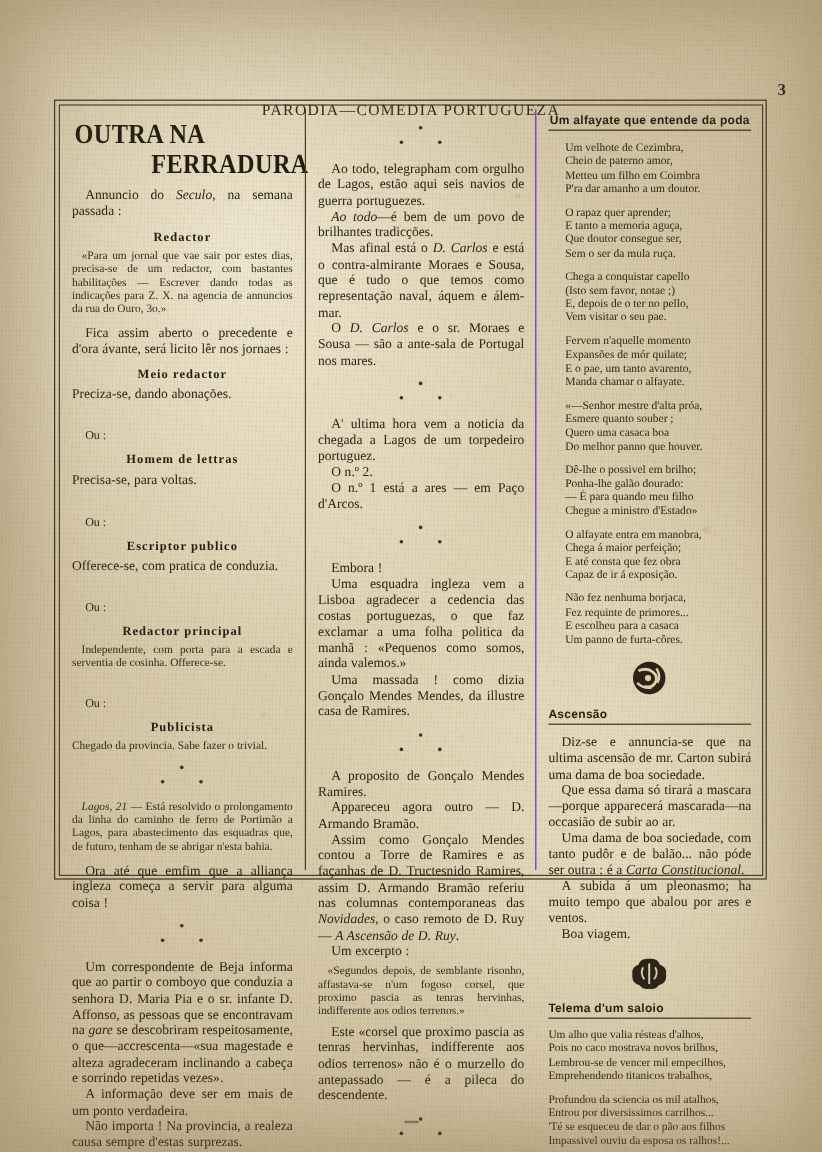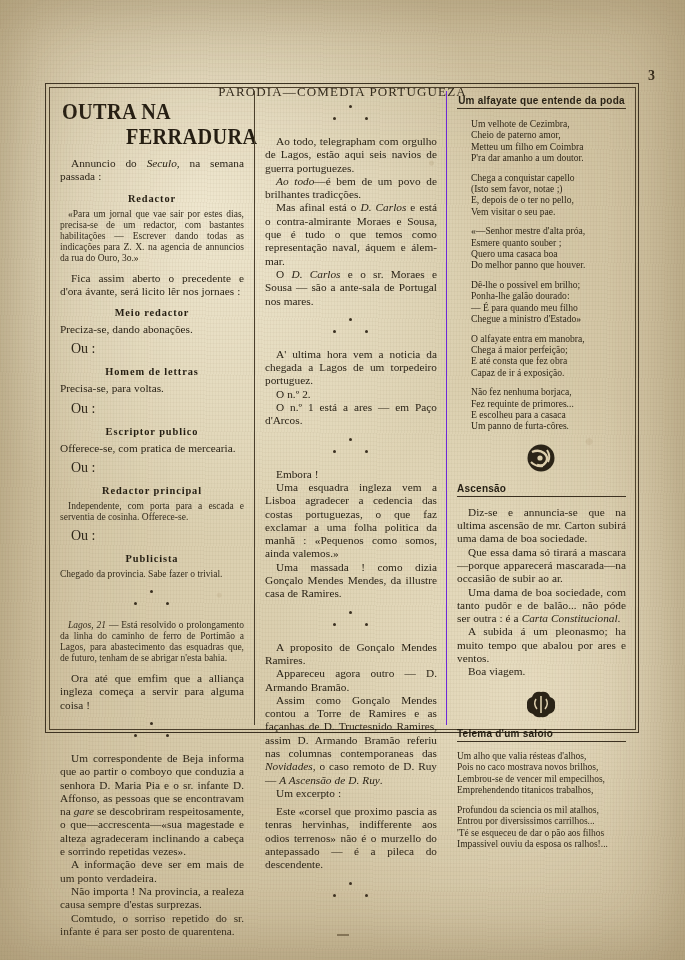--- a/index.html
+++ b/index.html
@@ -103,21 +103,21 @@
   .hl1{font-size:23px;transform:scaleX(.88);transform-origin:left center;display:block;margin:4px 0 0 2px;}
   .hl2{font-size:23px;transform:scaleX(.88);transform-origin:left center;display:block;margin:0 0 0 66px;}
 
   
   .adhead{
     text-align:center;font-weight:bold;
     font-size:10.4px;letter-spacing:.9px;
     color:#241e13;margin:9px 0 5px 0;
     font-family:"Liberation Serif", serif;
   }
-  .ou{font-size:14px;color:#2b2418;margin:5px 0 0 11px;}
+  .ou{font-size:10px;color:#2b2418;margin:22px 0 0 11px;}
 
   
   .sect{
     font-family:"Liberation Sans", sans-serif;
     font-weight:bold;font-size:10px;letter-spacing:.25px;
     color:#241e13;
     border-bottom:1.4px solid #3a3021;
     padding-bottom:2px;margin:0 0 9px 0;
     display:block;
   }
@@ -182,21 +182,21 @@
 
       <div class="adhead">Meio redactor</div>
       <p class="body noind">Preciza-se, dando abonações.</p>
       <p class="ou">Ou :</p>
 
       <div class="adhead">Homem de lettras</div>
       <p class="body noind">Precisa-se, para voltas.</p>
       <p class="ou">Ou :</p>
 
       <div class="adhead">Escriptor publico</div>
-      <p class="body noind">Offerece-se, com pratica de mercearia.</p>
+      <p class="body noind">Offerece-se, com pratica de conduzia.</p>
       <p class="ou">Ou :</p>
 
       <div class="adhead">Redactor principal</div>
       <p class="small">Independente, com porta para a escada e serventia de cosinha. Offerece-se.</p>
       <p class="ou">Ou :</p>
 
       <div class="adhead">Publicista</div>
       <p class="small noind">Chegado da provincia. Sabe fazer o trivial.</p>
 
       <div class="asterism">
@@ -257,43 +257,52 @@
       <div class="asterism">
           <i></i>
           <i></i>
           <i></i>
         </div>
 
       <p class="body">A proposito de Gonçalo Mendes Ramires.</p>
       <p class="body">Appareceu agora outro — D. Armando Bramão.</p>
       <p class="body"><span>Assim como Gonçalo Mendes contou a Torre de Ramires e as façanhas de D. Tructesnido Ramires, assim D. Armando Bramão referiu nas columnas contemporaneas das </span><em class="it">Novidades</em><span>, o caso remoto de D. Ruy — </span><em class="it">A Ascensão de D. Ruy</em><span>.</span></p>
       <p class="body">Um excerpto :</p>
+      <p class="small gap-s">«Segundos depois, de semblante risonho, affastava-se n'um fogoso corsel, que proximo pascia as tenras hervinhas, indifferente aos odios terrenos.»</p>
       <p class="body gap-s">Este «corsel que proximo pascia as tenras hervinhas, indifferente aos odios terrenos» não é o murzello do antepassado — é a pileca do descendente.</p>
 
       <div class="asterism">
           <i></i>
           <i></i>
           <i></i>
         </div>
 
     </div>
 
     <div class="col col3">
 
       <div class="sect center">Um alfayate que entende da poda</div>
 
       <div>
         <p class="poem">Um velhote de Cezimbra,
 Cheio de paterno amor,
 Metteu um filho em Coimbra
 P'ra dar amanho a um doutor.</p>
+        <p class="poem">O rapaz quer aprender;
+E tanto a memoria aguça,
+Que doutor consegue ser,
+Sem o ser da mula ruça.</p>
         <p class="poem">Chega a conquistar capello
 (Isto sem favor, notae ;)
 E, depois de o ter no pello,
 Vem visitar o seu pae.</p>
+        <p class="poem">Fervem n'aquelle momento
+Expansões de mór quilate;
+E o pae, um tanto avarento,
+Manda chamar o alfayate.</p>
         <p class="poem">«—Senhor mestre d'alta próa,
 Esmere quanto souber ;
 Quero uma casaca boa
 Do melhor panno que houver.</p>
         <p class="poem">Dê-lhe o possivel em brilho;
 Ponha-lhe galão dourado:
 — É para quando meu filho
 Chegue a ministro d'Estado»</p>
         <p class="poem">O alfayate entra em manobra,
 Chega á maior perfeição;

